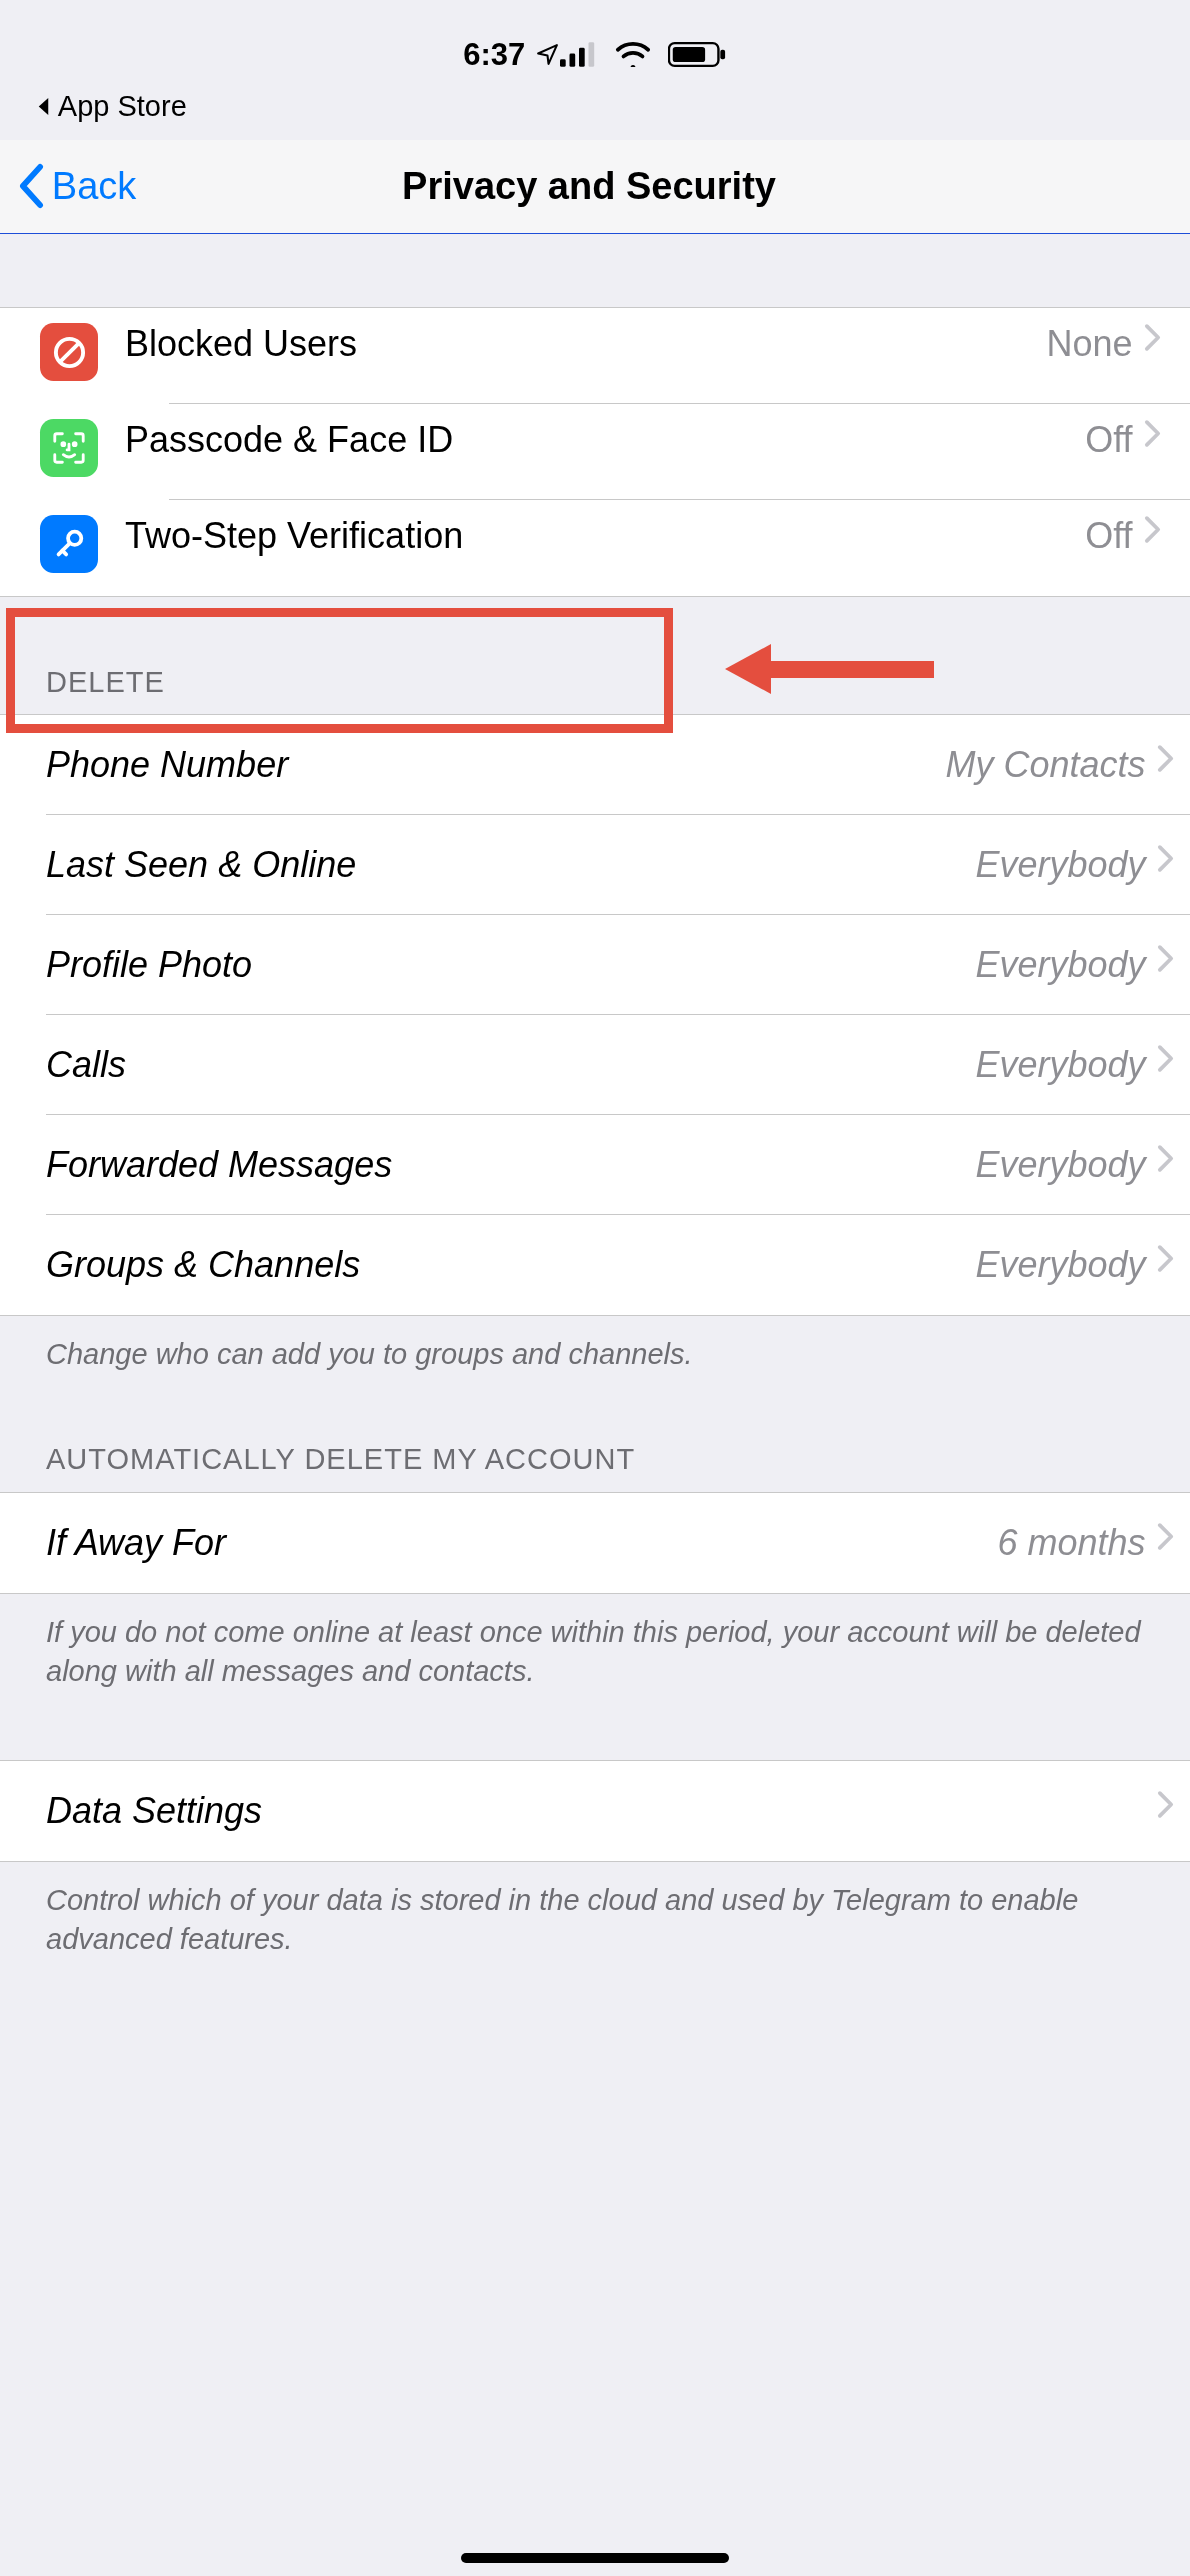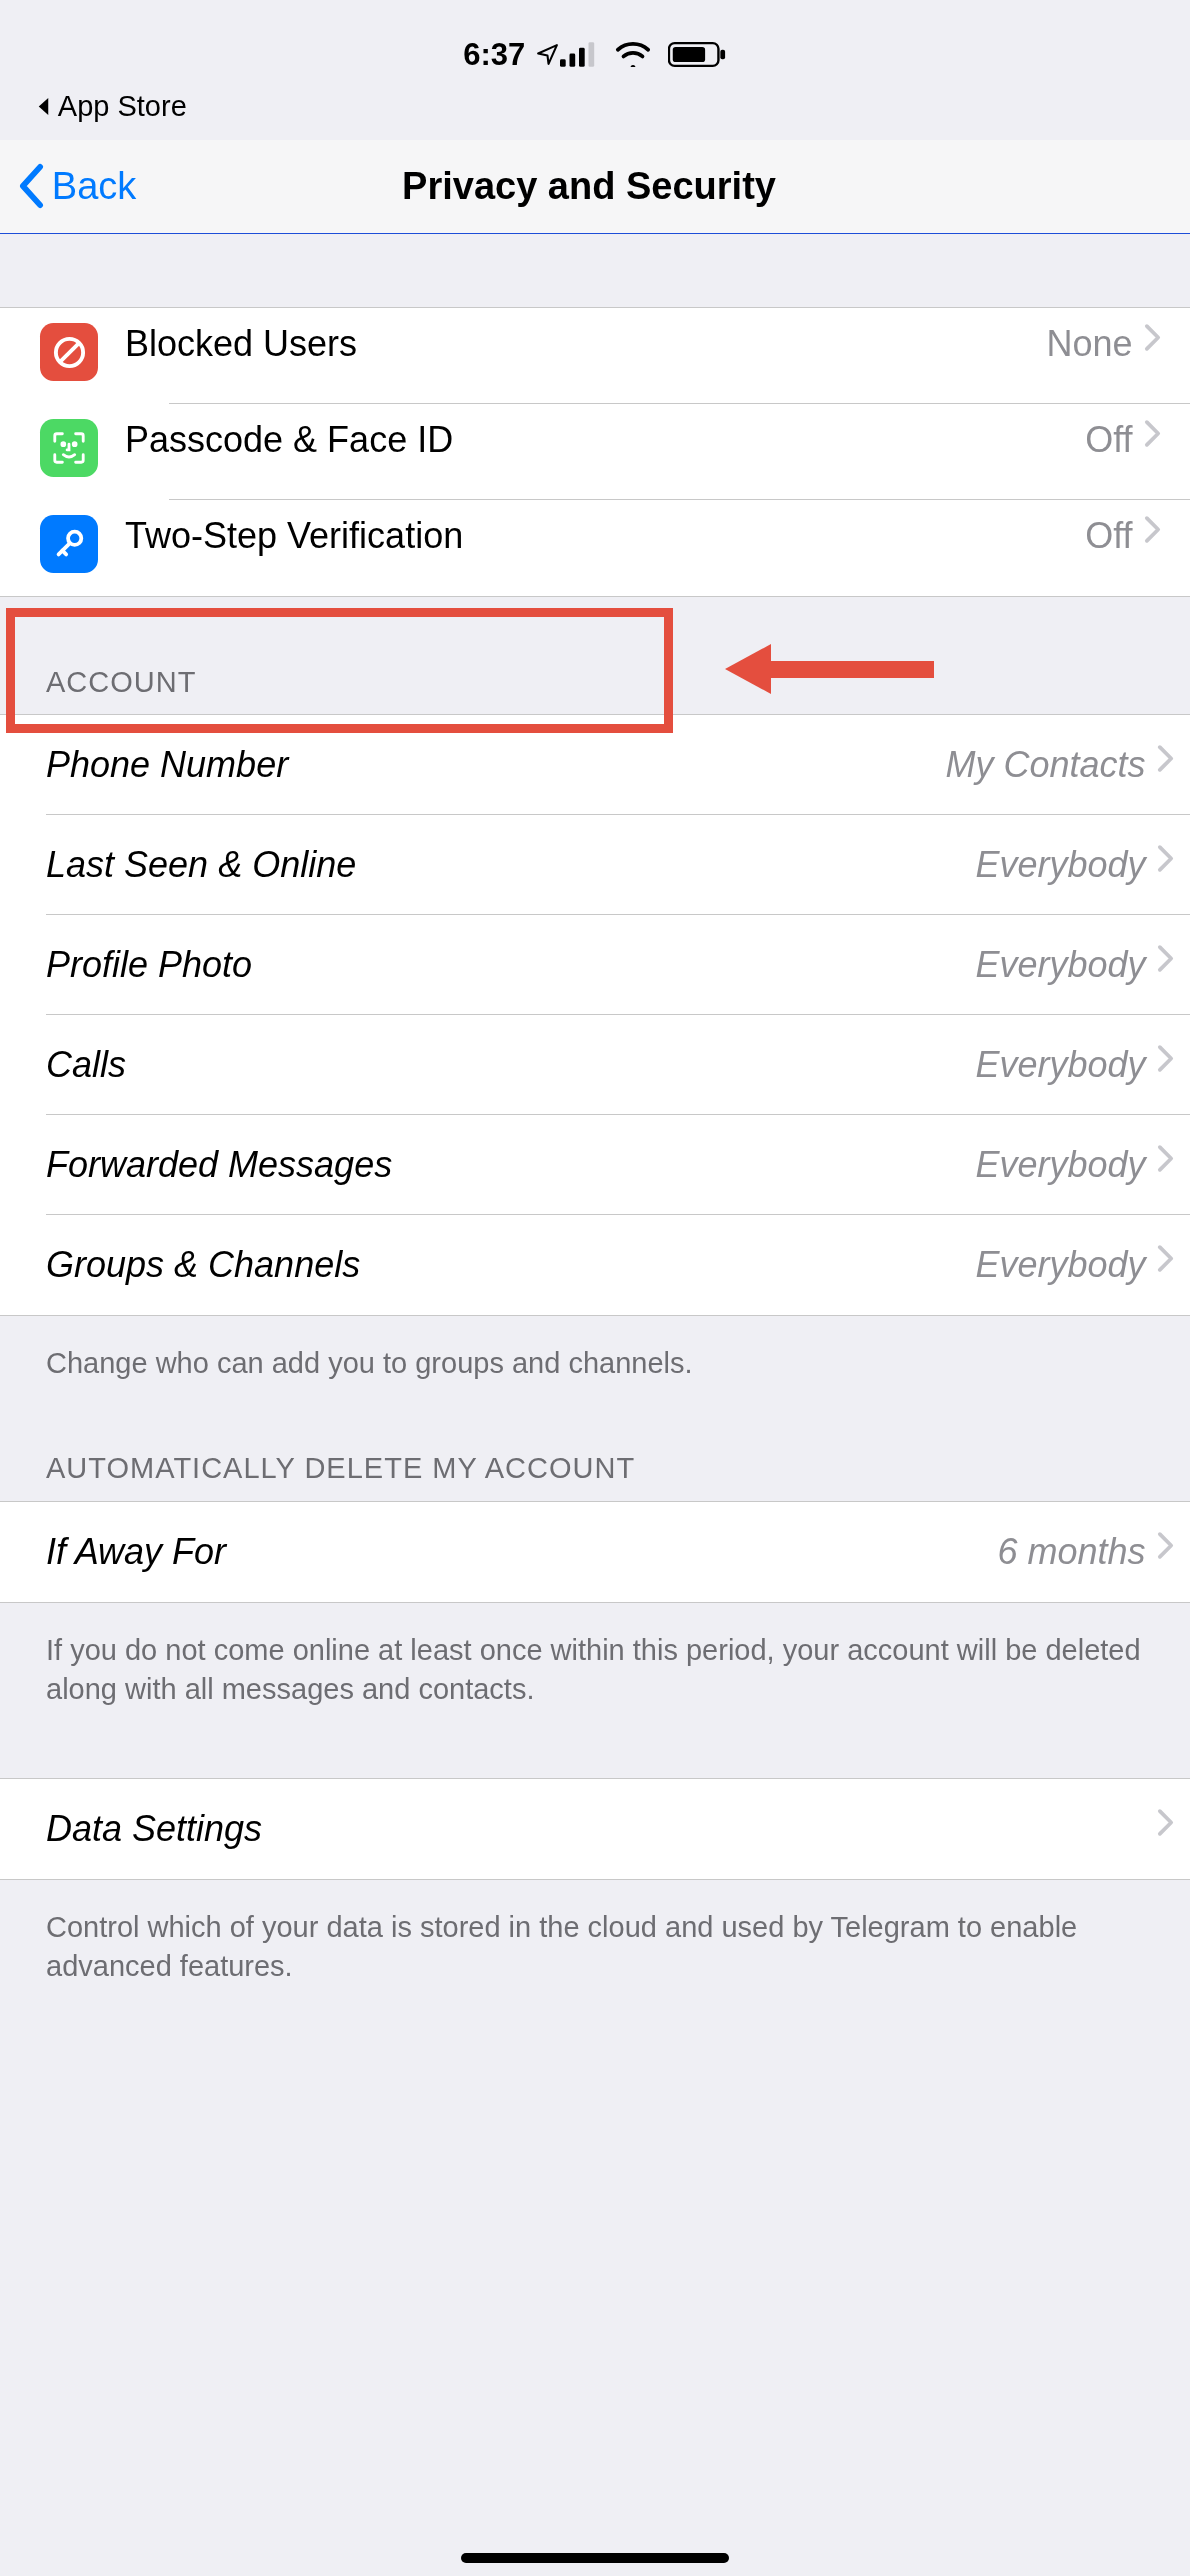--- a/index.html
+++ b/index.html
@@ -72,24 +72,25 @@
     border-top: 1px solid #c8c8c8;
     border-bottom: 1px solid #c8c8c8;
   }
   .sect-header {
     padding: 69px 46px 15.3px 46px;
     font-size: 29px;
     letter-spacing: 1px;
     color: #6d6d72;
   }
   .sect-footer {
-    padding: 28px 46px 0 46px;
+    padding: 19px 46px 0 46px;
     font-size: 29px;
     line-height: 1.35;
     color: #6d6d72;
+    font-style: italic;
   }
   .row {
     display: flex;
     align-items: flex-start;
     min-height: 96px;
     position: relative;
   }
   .row .divider {
     position: absolute;
     bottom: 0;
@@ -266,21 +267,21 @@
     <span class="row-label">Two-Step Verification</span>
     <span class="row-value">Off</span>
     <span class="chevron">
       <svg width="17" height="29" viewBox="0 0 18 30">
           <path d="M3 3 L15 15 L3 27" fill="none" stroke="#c7c7cc" stroke-width="4" stroke-linecap="round" stroke-linejoin="round"></path>
         </svg>
     </span>
   </div>
 </div>
 
-<div class="sect-header">ACCOUNT</div>
+<div class="sect-header">DELETE</div>
 <div class="group">
   <div class="row text-row">
     <span class="row-label">Phone Number</span>
     <span class="row-value">My Contacts</span>
     <span class="chevron"><svg width="17" height="29" viewBox="0 0 18 30">
           <path d="M3 3 L15 15 L3 27" fill="none" stroke="#c7c7cc" stroke-width="4" stroke-linecap="round" stroke-linejoin="round"></path>
         </svg></span>
     <div class="divider"></div>
   </div>
   <div class="row text-row">

